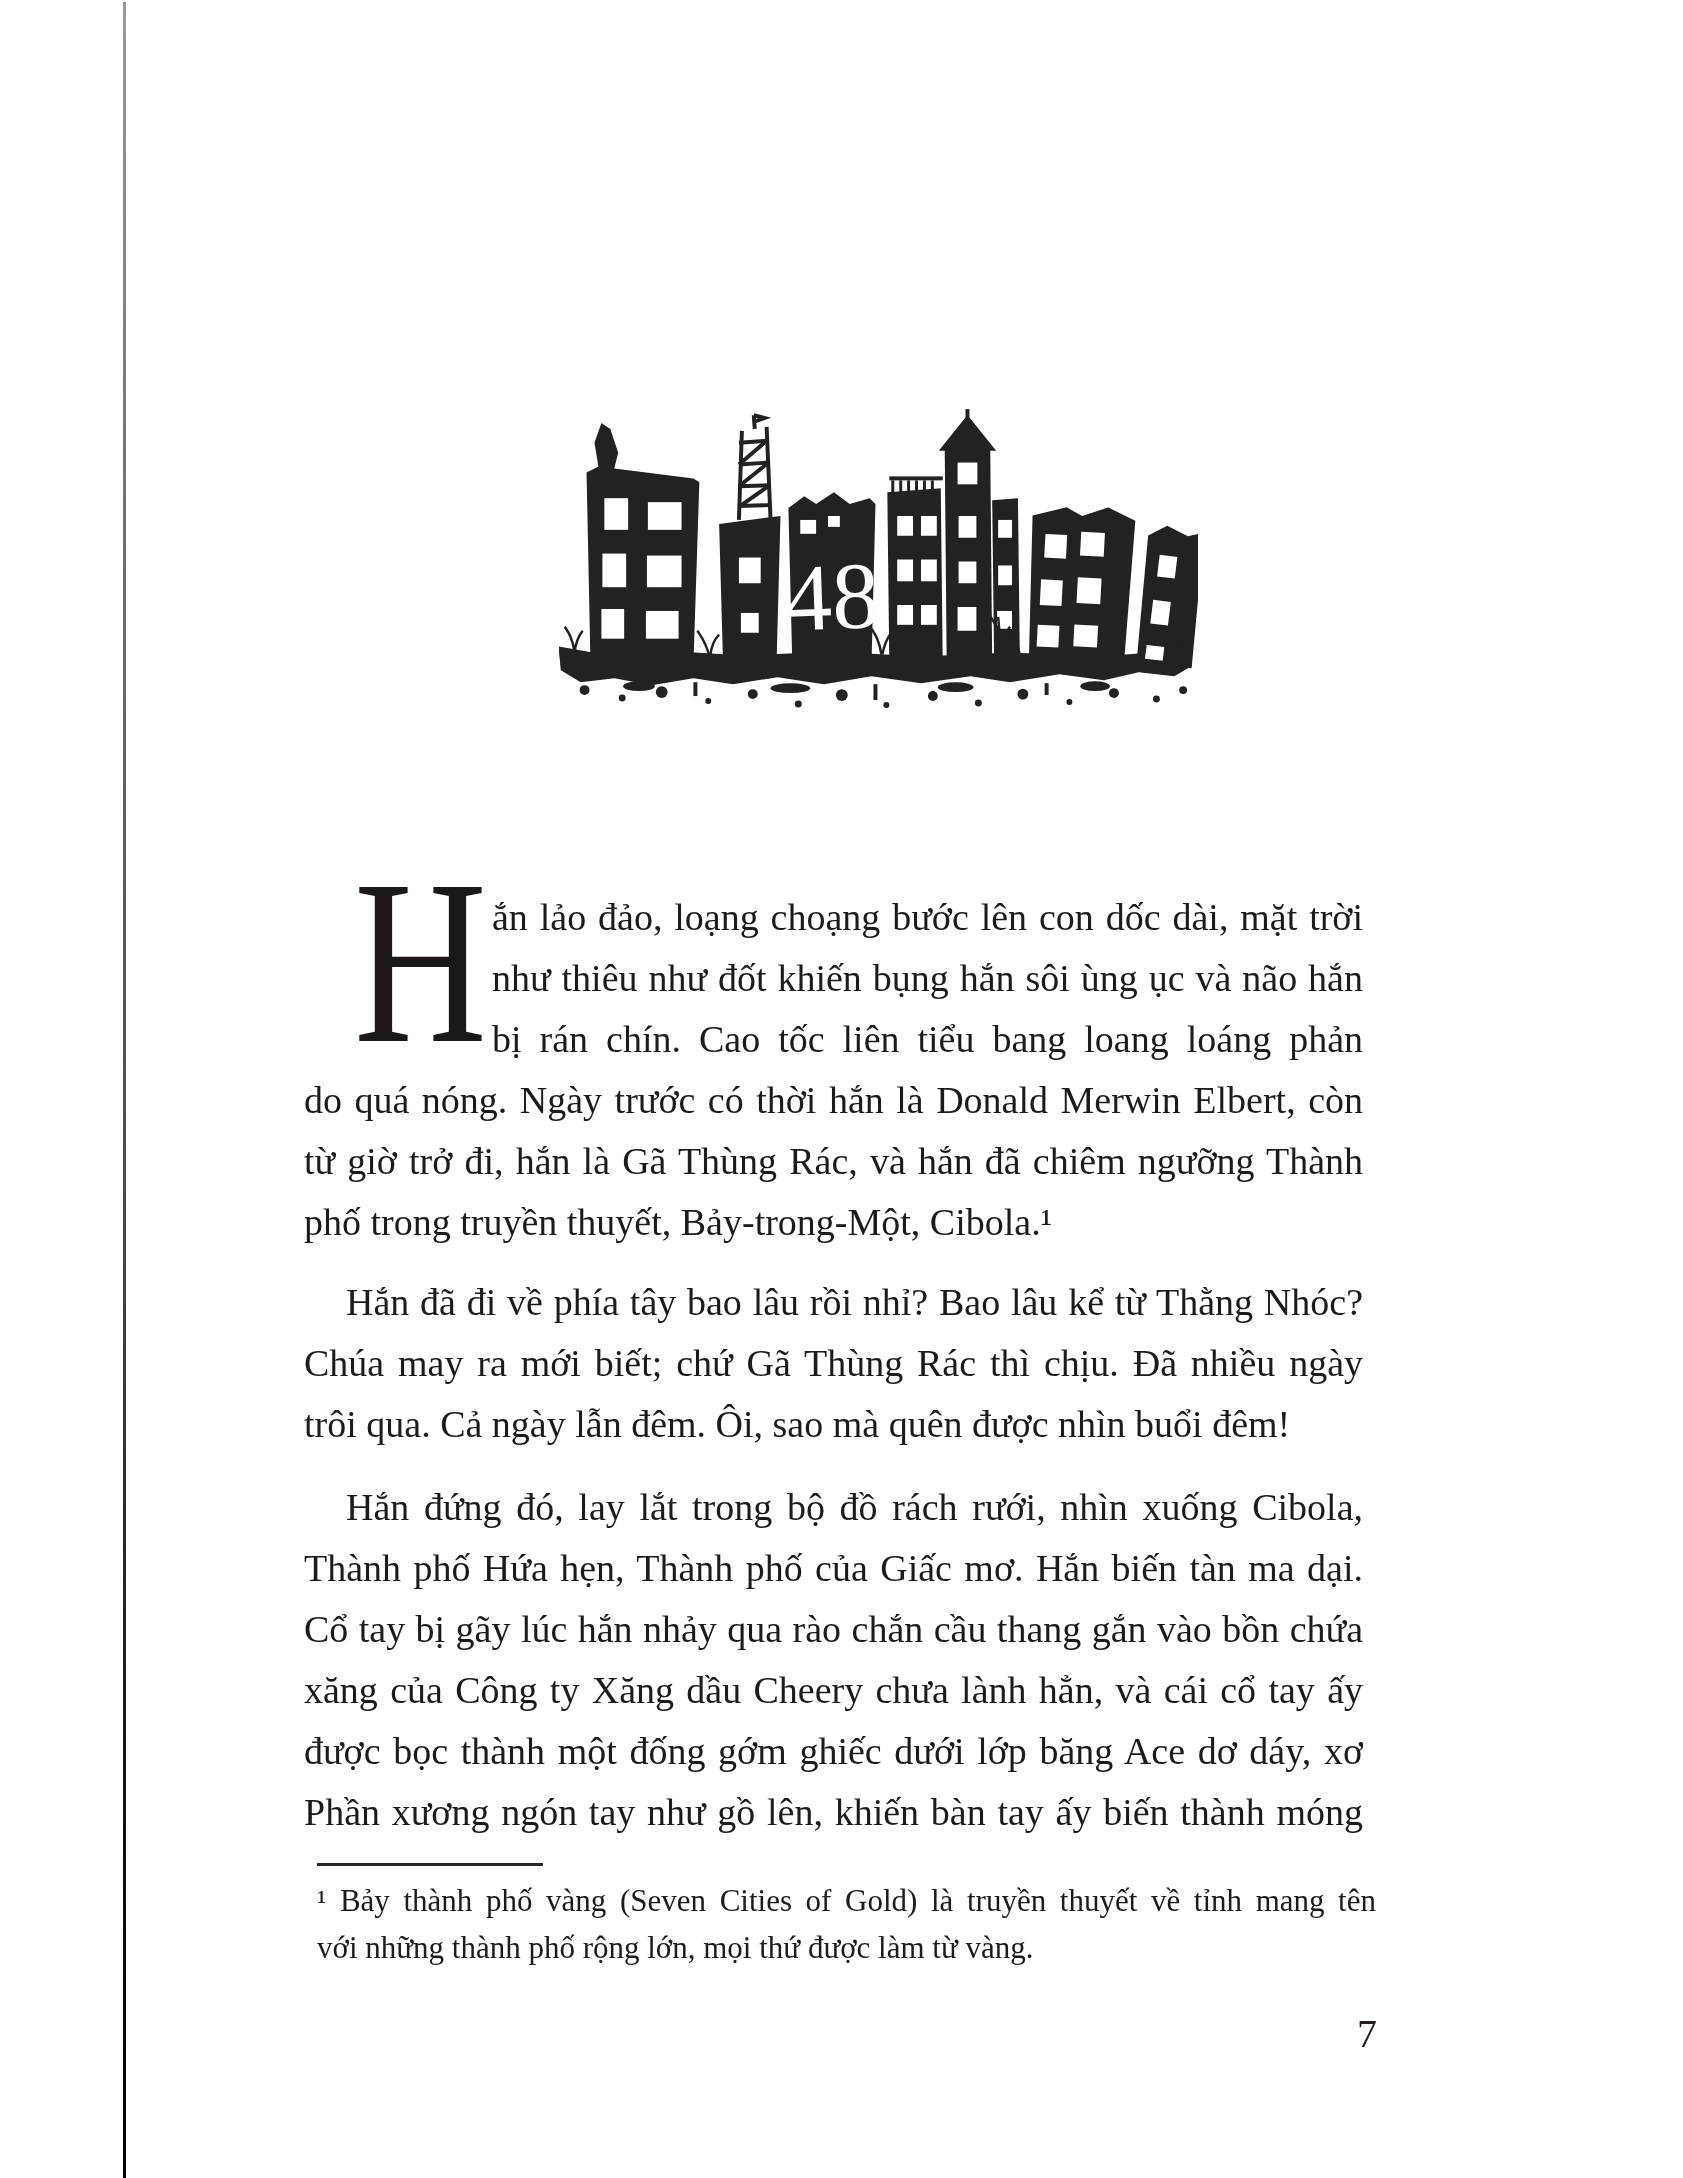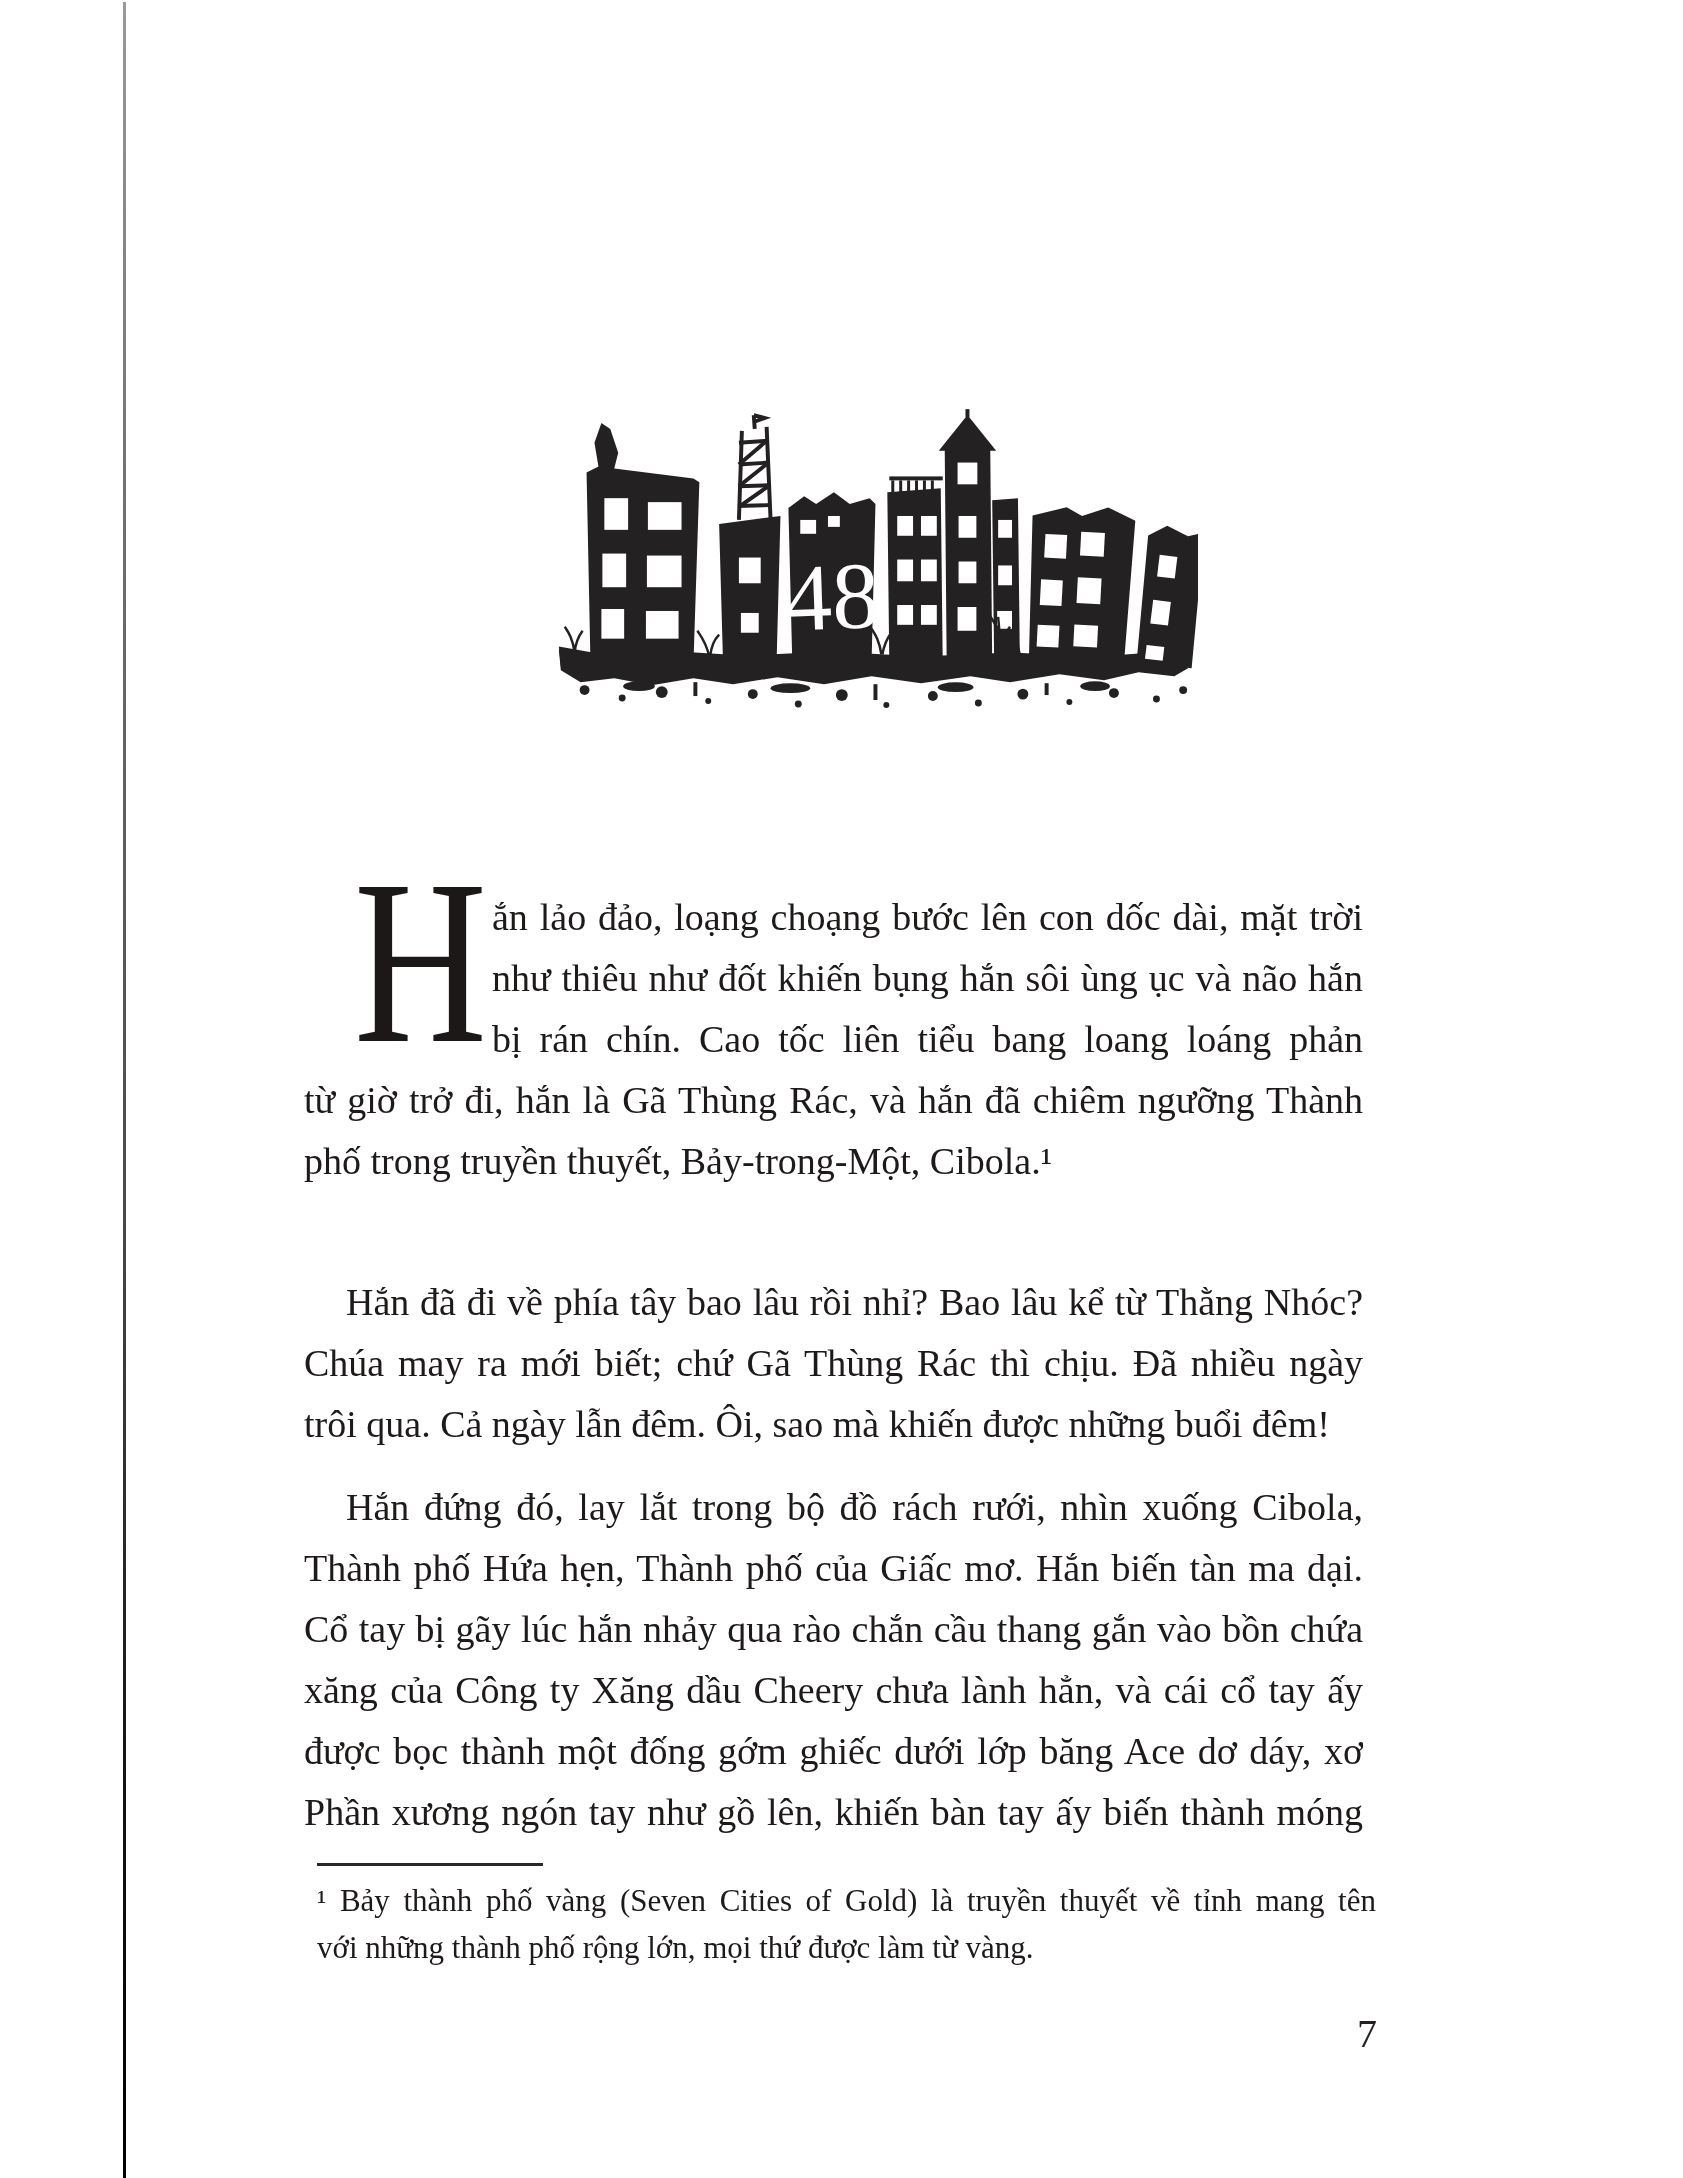--- a/index.html
+++ b/index.html
@@ -165,27 +165,28 @@
       </g>
     </g>
   </svg>
 
   <div class="dropcap">H</div>
 
   <div class="para" id="p0">
       <div class="line dc">ắn lảo đảo, loạng choạng bước lên con dốc dài, mặt trời</div>
       <div class="line dc">như thiêu như đốt khiến bụng hắn sôi ùng ục và não hắn</div>
       <div class="line dc">bị rán chín. Cao tốc liên tiểu bang loang loáng phản chiếu</div>
+      <div class="line">do quá nóng. Ngày trước có thời hắn là Donald Merwin Elbert, còn</div>
       <div class="line">từ giờ trở đi, hắn là Gã Thùng Rác, và hắn đã chiêm ngưỡng Thành</div>
       <div class="line natural">phố trong truyền thuyết, Bảy-trong-Một, Cibola.¹</div>
     </div>
   <div class="para" id="p1">
       <div class="line indent">Hắn đã đi về phía tây bao lâu rồi nhỉ? Bao lâu kể từ Thằng Nhóc?</div>
       <div class="line">Chúa may ra mới biết; chứ Gã Thùng Rác thì chịu. Đã nhiều ngày</div>
-      <div class="line natural">trôi qua. Cả ngày lẫn đêm. Ôi, sao mà khiến được những buổi đêm!</div>
+      <div class="line natural">trôi qua. Cả ngày lẫn đêm. Ôi, sao mà quên được nhìn buổi đêm!</div>
     </div>
   <div class="para" id="p2">
       <div class="line indent">Hắn đứng đó, lay lắt trong bộ đồ rách rưới, nhìn xuống Cibola,</div>
       <div class="line">Thành phố Hứa hẹn, Thành phố của Giấc mơ. Hắn biến tàn ma dại.</div>
       <div class="line">Cổ tay bị gãy lúc hắn nhảy qua rào chắn cầu thang gắn vào bồn chứa</div>
       <div class="line">xăng của Công ty Xăng dầu Cheery chưa lành hẳn, và cái cổ tay ấy</div>
       <div class="line">được bọc thành một đống gớm ghiếc dưới lớp băng Ace dơ dáy, xơ xác.</div>
       <div class="line">Phần xương ngón tay như gồ lên, khiến bàn tay ấy biến thành móng</div>
     </div>
 

